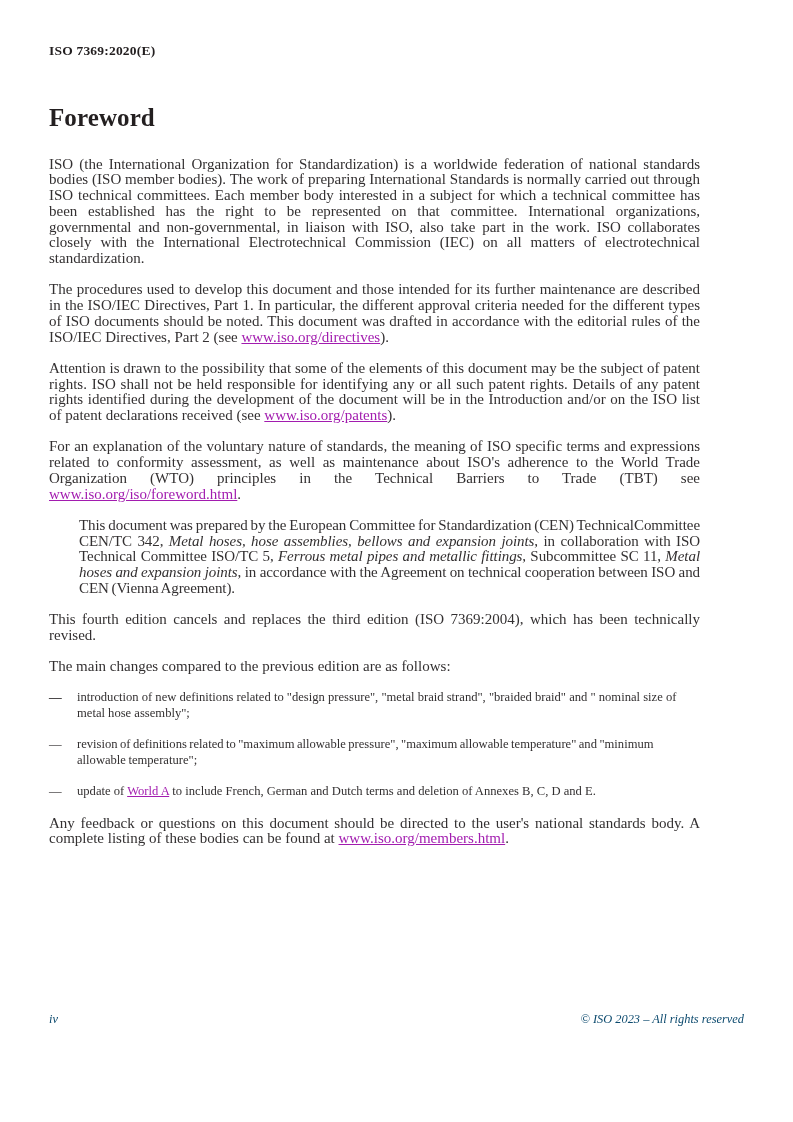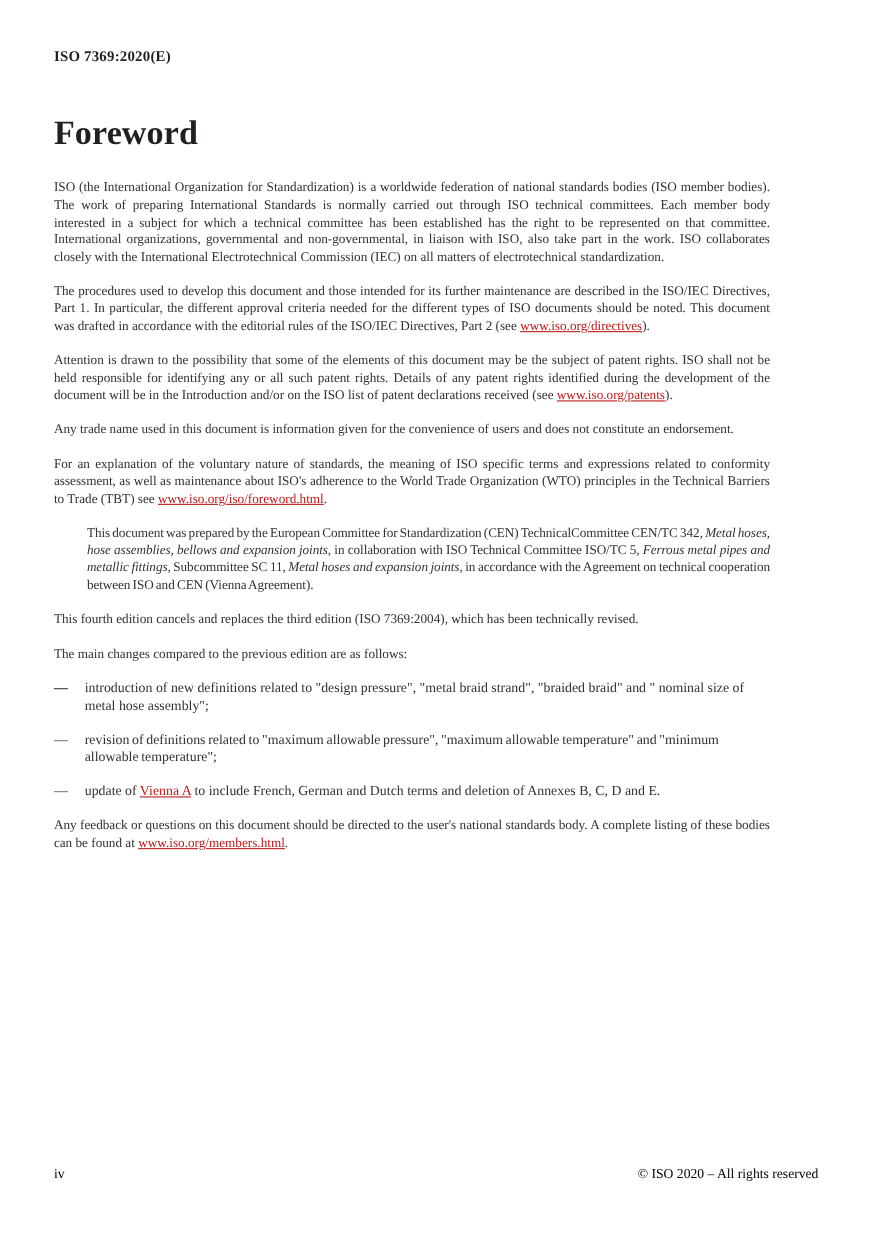--- a/index.html
+++ b/index.html
@@ -31,42 +31,42 @@
     color: #231f20;
   }
   .content {
     position: absolute;
     left: 49px;
     top: 104px;
     width: 651px;
   }
   h1.foreword {
     margin: 0 0 25px 0;
-    font-size: 31px;
+    font-size: 25px;
     font-weight: bold;
     line-height: 1.1;
     letter-spacing: 0.1px;
     color: #231f20;
   }
   p.para {
     margin: 0 0 15.5px 0;
-    font-size: 12px;
+    font-size: 15px;
     line-height: 15.75px;
     text-align: justify;
     text-justify: inter-word;
     color: #333031;
     hyphens: none;
   }
   p.tight {
     word-spacing: -0.9px;
     letter-spacing: -0.07px;
     margin-left: 30px;
   }
   a.link {
-    color: #b91c1c;
+    color: #a21caf;
     text-decoration: underline;
     text-underline-offset: 1px;
   }
   .ital {
     font-style: italic;
   }
   ul.dashlist {
     list-style: none;
     margin: 0;
     padding: 0;
@@ -87,24 +87,25 @@
     width: 20px;
     color: #333031;
   }
   ul.dashlist li.tight {
     word-spacing: -0.7px;
   }
   .footer {
     position: absolute;
     left: 49px;
     right: 49px;
-    top: 1060px;
+    top: 1012px;
     height: 18px;
     font-size: 12.4px;
-    color: #000000;
+    color: #0c4a6e;
+    font-style: italic;
   }
   .footer .folio {
     position: absolute;
     left: 0;
     top: 0;
   }
   .footer .copyright {
     position: absolute;
     right: 0;
     top: 0;
@@ -121,39 +122,38 @@
   <div class="content">
 
     <h1 class="foreword">Foreword</h1>
 
     <p class="para">ISO (the International Organization for Standardization) is a worldwide federation of national standards bodies (ISO member bodies). The work of preparing International Standards is normally carried out through ISO technical committees. Each member body interested in a subject for which a technical committee has been established has the right to be represented on that committee. International organizations, governmental and non-governmental, in liaison with ISO, also take part in the work. ISO collaborates closely with the International Electrotechnical Commission (IEC) on all matters of electrotechnical standardization.</p>
 
     <p class="para"><span>The procedures used to develop this document and those intended for its further maintenance are described in the ISO/IEC Directives, Part 1. In particular, the different approval criteria needed for the different types of ISO documents should be noted. This document was drafted in accordance with the editorial rules of the ISO/IEC Directives, Part 2 (see </span><a class="link" href="#">www.iso.org/directives</a><span>).</span></p>
 
     <p class="para"><span>Attention is drawn to the possibility that some of the elements of this document may be the subject of patent rights. ISO shall not be held responsible for identifying any or all such patent rights. Details of any patent rights identified during the development of the document will be in the Introduction and/or on the ISO list of patent declarations received (see </span><a class="link" href="#">www.iso.org/patents</a><span>).</span></p>
 
-    <p class="para">Any trade name used in this document is information given for the convenience of users and does not constitute an endorsement.</p>
 
     <p class="para"><span>For an explanation of the voluntary nature of standards, the meaning of ISO specific terms and expressions related to conformity assessment, as well as maintenance about ISO's adherence to the World Trade Organization (WTO) principles in the Technical Barriers to Trade (TBT) see </span><a class="link" href="#">www.iso.org/iso/foreword.html</a><span>.</span></p>
 
     <p class="para tight"><span>This document was prepared by the European Committee for Standardization (CEN) TechnicalCommittee CEN/TC 342, </span><span class="ital">Metal hoses, hose assemblies, bellows and expansion joints</span><span>, in collaboration with ISO Technical Committee ISO/TC 5, </span><span class="ital">Ferrous metal pipes and metallic fittings</span><span>, Subcommittee SC 11, </span><span class="ital">Metal hoses and expansion joints</span><span>, in accordance with the Agreement on technical cooperation between ISO and CEN (Vienna Agreement).</span></p>
 
     <p class="para">This fourth edition cancels and replaces the third edition (ISO 7369:2004), which has been technically revised.</p>
 
     <p class="para">The main changes compared to the previous edition are as follows:</p>
 
     <ul class="dashlist">
       <li><span class="dash">—</span></li>
       <li><span class="dash">—</span><span>introduction of new definitions related to "design pressure", "metal braid strand", "braided braid" and " nominal size of metal hose assembly";</span></li>
       <li class="tight"><span class="dash">—</span><span>revision of definitions related to "maximum allowable pressure", "maximum allowable temperature" and "minimum allowable temperature";</span></li>
-      <li><span class="dash">—</span><span>update of </span><a class="link" href="#">Vienna A</a><span> to include French, German and Dutch terms and deletion of Annexes B, C, D and E.</span></li>
+      <li><span class="dash">—</span><span>update of </span><a class="link" href="#">World A</a><span> to include French, German and Dutch terms and deletion of Annexes B, C, D and E.</span></li>
     </ul>
 
     <p class="para"><span>Any feedback or questions on this document should be directed to the user's national standards body. A complete listing of these bodies can be found at </span><a class="link" href="#">www.iso.org/members.html</a><span>.</span></p>
 
   </div>
 
   <div class="footer">
     <span class="folio">iv</span>
-    <span class="copyright">© ISO 2020 – All rights reserved</span>
+    <span class="copyright">© ISO 2023 – All rights reserved</span>
   </div>
 
 </div>
 
 </body></html>

